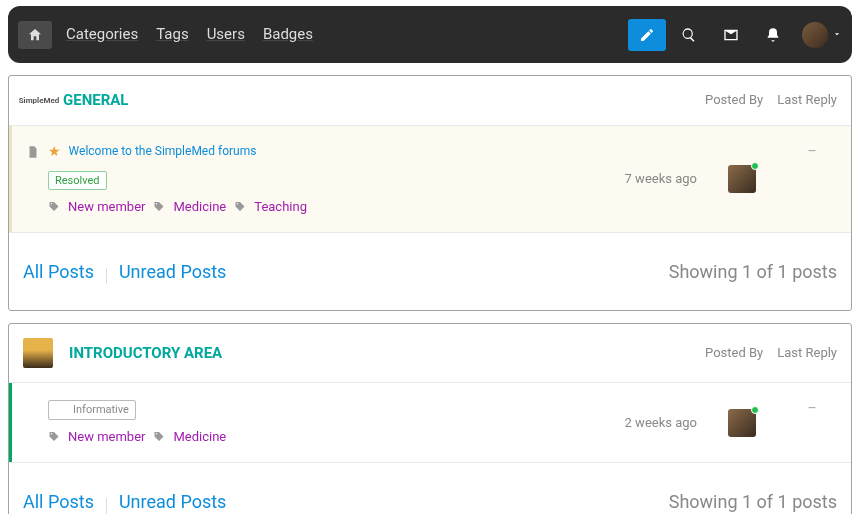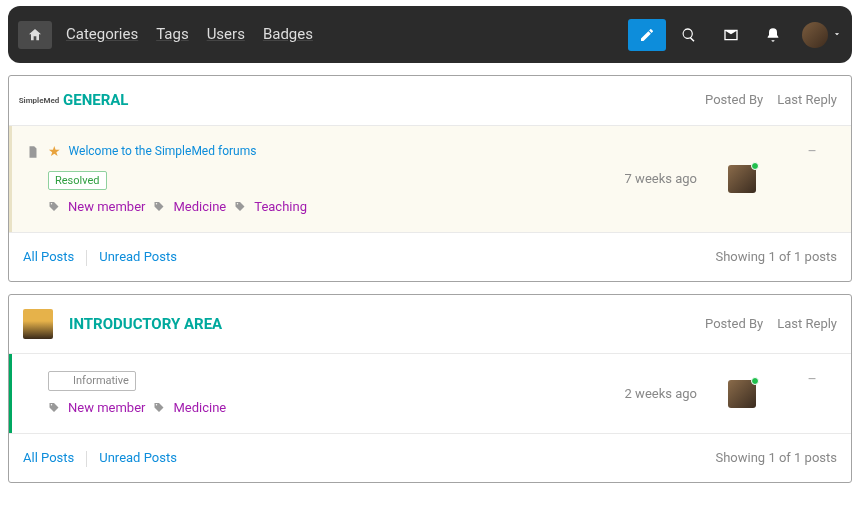--- a/index.html
+++ b/index.html
@@ -43,21 +43,21 @@
 .tag-row{display:flex;align-items:center;gap:8px;margin-left:22px;color:#a21caf;font-size:13px;}
 .tag-row svg{width:12px;height:12px;fill:#999;}
 
 .post-meta{width:110px;color:#888;font-size:13px;display:flex;align-items:center;justify-content:flex-end;}
 .post-avatar-col{width:90px;display:flex;align-items:center;justify-content:center;}
 .post-avatar{width:28px;height:28px;border-radius:3px;background:linear-gradient(135deg,#8a6b4a,#3b2c20);position:relative;}
 .online-dot{position:absolute;top:-3px;right:-3px;width:8px;height:8px;border-radius:50%;background:#1fbf4c;border:1px solid #fff;}
 .post-reply{width:50px;text-align:center;color:#aaa;}
 
 
-.panel-foot{display:flex;align-items:flex-end;padding:15px 14px;border-top:1px solid #e9e9e9;font-size:13px;}
+.panel-foot{display:flex;align-items:flex-end;padding:26px 14px;border-top:1px solid #e9e9e9;font-size:18px;}
 .filter-link{color:#0d8ddb;cursor:pointer;}
 .filter-sep{width:1px;height:16px;background:#ddd;margin:0 12px;}
 .panel-foot .count{margin-left:auto;color:#888;}
 </style>
 </head>
 <body>
 
 <div class="page">
 
   <div class="navbar">

